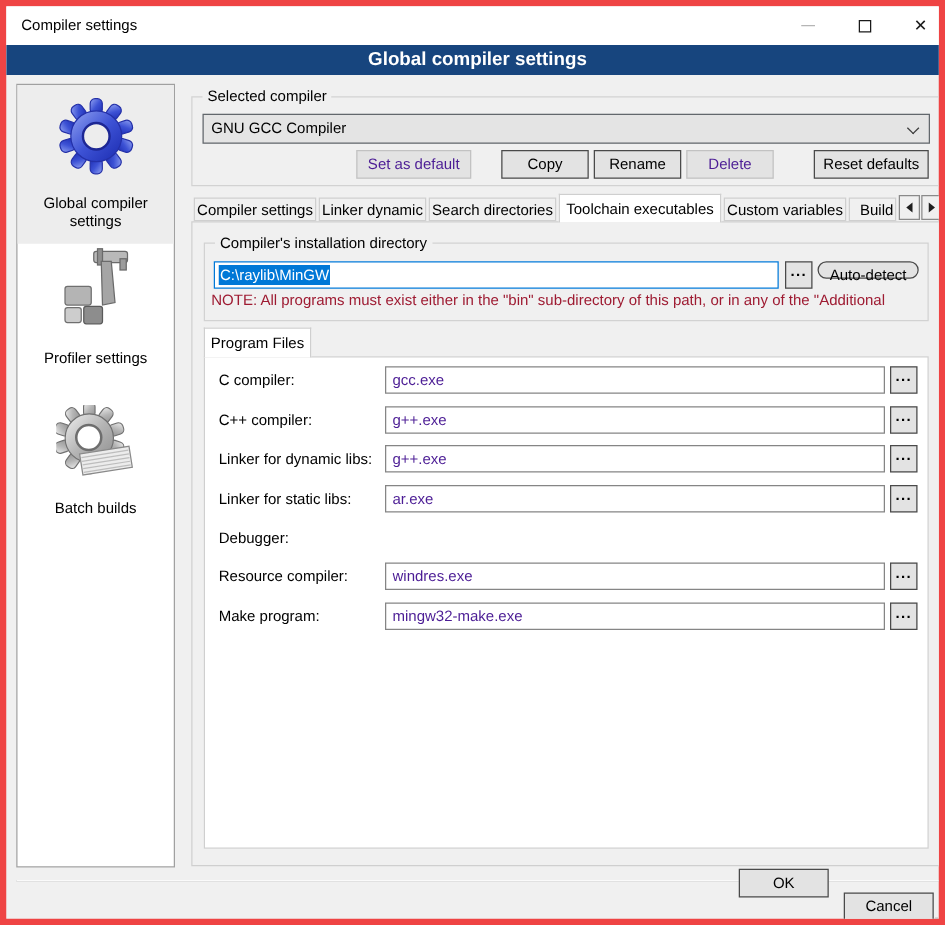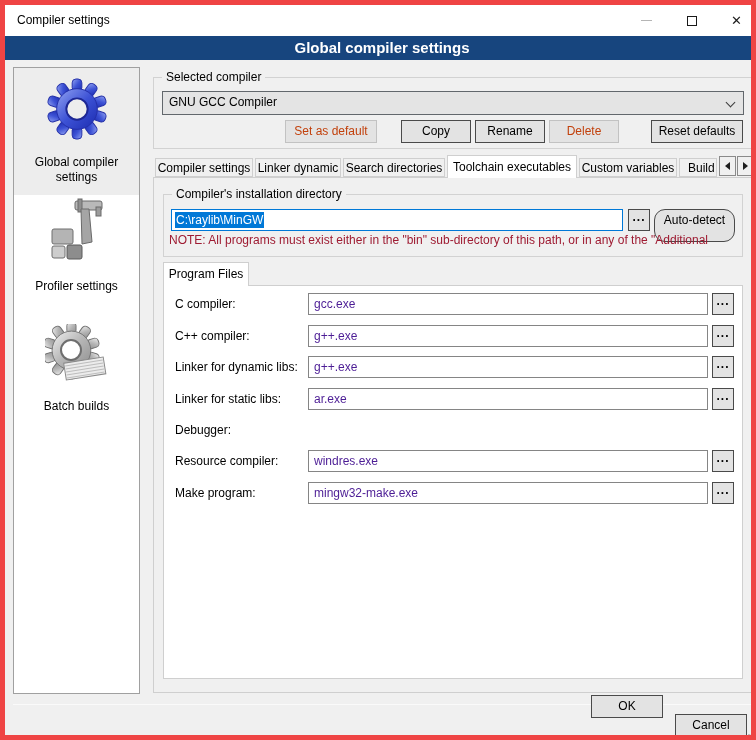--- a/index.html
+++ b/index.html
@@ -46,21 +46,21 @@
   .combo { position:absolute; background:#e4e4e4; border:1px solid #62676c; line-height:21px;
            padding-left:6px; overflow:hidden; white-space:nowrap; }
   .chev { position:absolute; right:9px; top:7px; width:7px; height:7px;
           border-right:1.5px solid #3c3c3c; border-bottom:1.5px solid #3c3c3c; transform:rotate(45deg); }
   #combo-compiler { left:157px; top:86px; width:582px; height:24px; }
   #combo-debugger { left:303px; top:414px; width:426px; height:22px; }
 
   
   .btn { position:absolute; height:23px; background:#e3e3e3; border:1px solid #4a4a4a;
          text-align:center; line-height:21px; font-size:12px; color:#000; }
-  .btn.disabled { border-color:#c2c2c2; color:#c2410c; }
+  .btn.disabled { border-color:#c2c2c2; color:#4c1d95; }
   #btn-setdefault { left:280px; top:115px; width:92px; }
   #btn-copy       { left:396px; top:115px; width:70px; }
   #btn-rename     { left:470px; top:115px; width:70px; }
   #btn-delete     { left:544px; top:115px; width:70px; }
   #btn-reset      { left:646px; top:115px; width:92px; }
 
   
   .tab { position:absolute; background:#f0f0f0; border:1px solid #cfcfcf; text-align:center;
          line-height:19px; overflow:hidden; white-space:nowrap; }
   .tab.active { background:#fff; border-bottom:none; z-index:3; line-height:22px; }
@@ -79,21 +79,21 @@
   .tabpage { position:absolute; left:148px; top:172px; width:600px; height:516px;
              background:#f0f0f0; border:1px solid #cfcfcf; z-index:1; }
 
   
   .path-input { position:absolute; left:166px; top:204px; width:452px; height:22px; background:#fff;
                 border:1px solid #0078d7; line-height:20px; padding-left:3px; z-index:2; }
   .sel-text { background:#0078d7; color:#fff; padding:1px 1px; }
   .mini-btn { position:absolute; width:22px; height:22px; background:#e3e3e3; border:1px solid #4a4a4a;
               text-align:center; line-height:14px; font-weight:bold; letter-spacing:1px; z-index:2; }
   #btn-browse-dir { left:623px; top:204px; }
-  #btn-autodetect { left:649px; top:204px; width:81px; height:33px; line-height:20px; z-index:2;border-radius:11px; }
+  #btn-autodetect { left:649px; top:204px; width:81px; height:14px; line-height:20px; z-index:2;border-radius:11px; }
   .note { position:absolute; left:164px; top:228px; width:572px; height:16px; color:#9e1b32;
           white-space:nowrap; overflow:hidden; z-index:2; }
 
   
   #itab0 { left:158px; top:257px; width:86px; height:24px; line-height:23px; }
   #itab1 { left:246px; top:260px; width:96px; height:21px; }
   .innerpage { position:absolute; left:158px; top:280px; width:580px; height:394px;
                background:#fff; border:1px solid #cfcfcf; z-index:1; }
 
   

